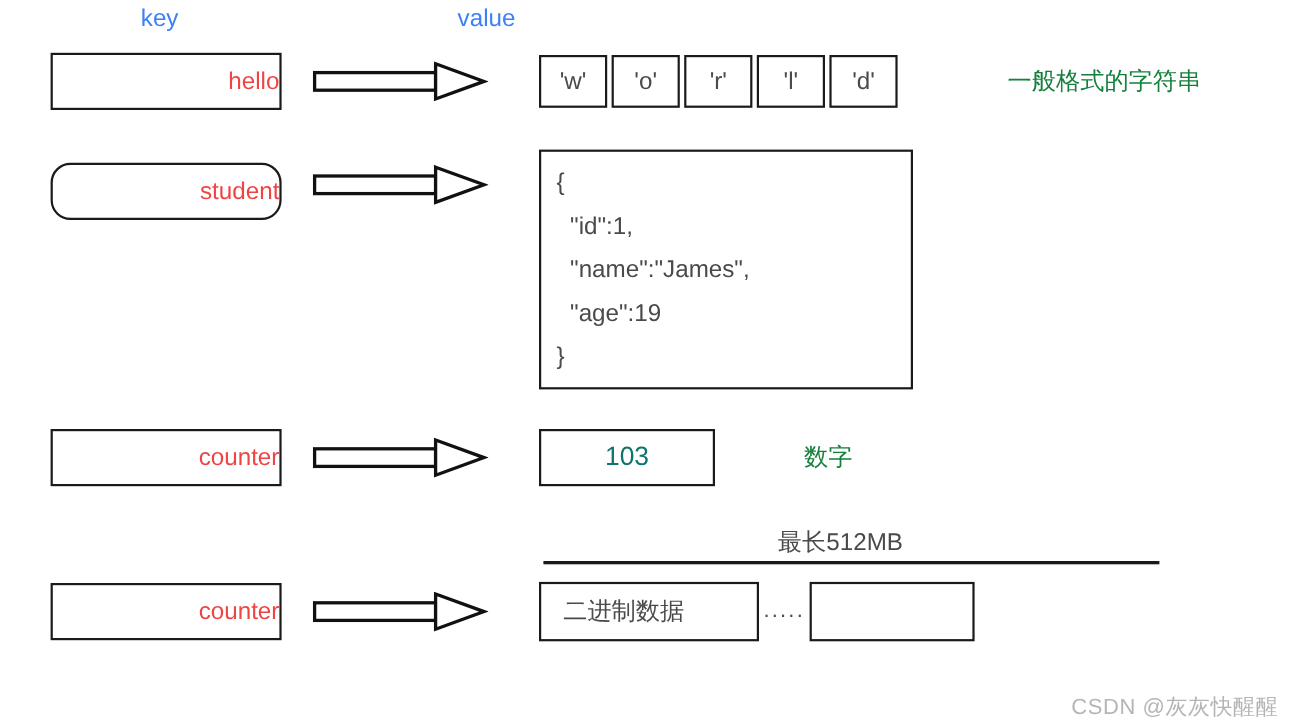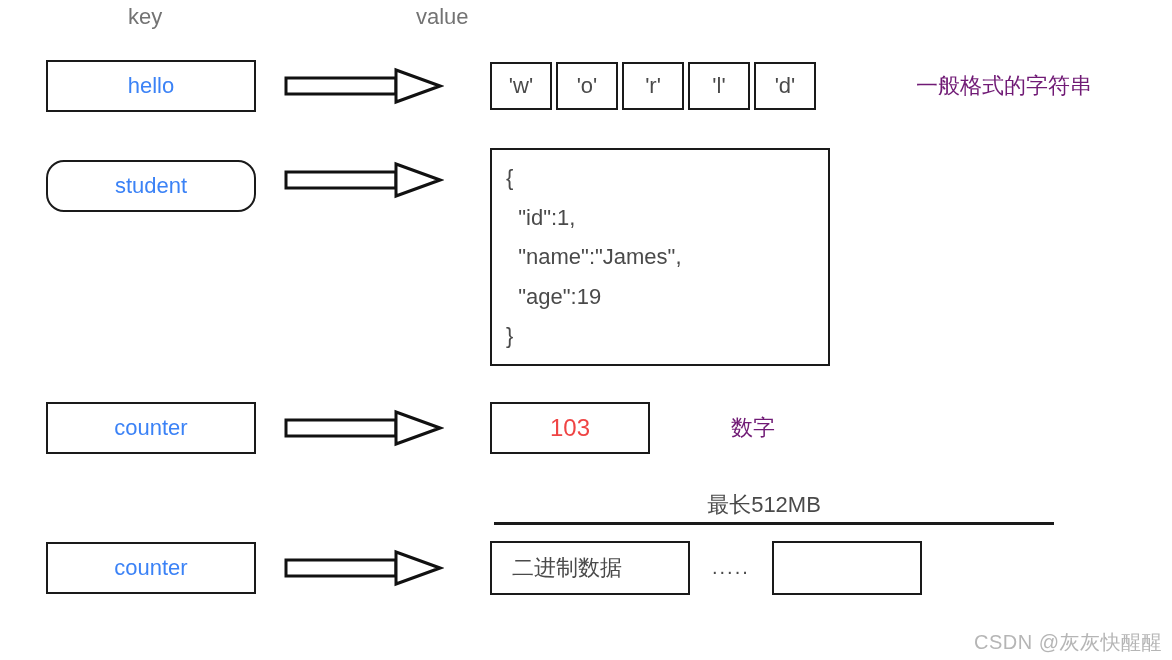--- a/index.html
+++ b/index.html
@@ -12,43 +12,43 @@
     color: #4a4a4a;
   }
   .wrap {
     position: absolute;
     inset: 0;
     padding: 4px 36px 0 36px;
   }
   .header {
     display: flex;
     font-size: 22px;
-    color: #737373;
-    margin-bottom: 30px;
+    color: #3b82f6;
+    margin-bottom: 18px;
   }
   .header .hkey { width: 260px; text-align: left; padding-left:92px;}
   .header .hval { width: 450px; text-align: left; padding-left:120px;}
   .row {
     display: flex;
     align-items: center;
     margin-bottom: 36px;
   }
   .row.tight { margin-bottom: 26px; }
   .keybox, .valuebox, .cell, .binbox, .emptybox, .numbox {
     border: 2.5px solid #1a1a1a;
     background: #fff;
   }
   .keybox {
     width: 210px;
     height: 52px;
     display: flex;
     align-items: center;
-    justify-content: center;
-    font-size: 22px;
-    color: #3b82f6;
+    justify-content: flex-end;
+    font-size: 22px;
+    color: #ef4444;
     margin-right: 28px;
     margin-left: 10px;
   }
   .arrow {
     width: 160px;
     height: 40px;
     margin-right: 46px;
     display:flex;align-items:center;justify-content:center;
   }
   .valueblock { display:flex; align-items:center; }
@@ -65,49 +65,49 @@
     padding: 8px 14px 8px 14px;
     font-size: 22px;
     color:#4a4a4a;
     line-height:1.8;
     white-space: pre;
     font-family: inherit;
   }
   .numbox {
     width: 160px; height:52px;
     display:flex;align-items:center;justify-content:center;
-    font-size:24px; color:#ef4444;
+    font-size:24px; color:#0f766e;
   }
   .desc {
     flex:1;
     text-align:left;
     padding-left: 96px;
     font-size: 22px;
-    color:#701a75;
+    color:#15803d;
   }
   .desc.n { padding-left: 81px;}
   .row.json .arrow, .row.json .keybox { align-self:flex-start; margin-top:12px;border-radius:18px;}
   .lenrow {
     display:flex;
     align-items:flex-end;
     margin-bottom: 0;
   }
   .lenrow .spacer { width: 458px; }
   .lenrow .right {
     flex:1;
     display:flex;
     flex-direction:column;
   }
   .maxlabel { font-size:22px; color:#4a4a4a; text-align:center; width:540px; margin-bottom:2px;}
   .hr {
     border-top: 3px solid #1a1a1a;
     width: 560px;
     margin-bottom: 16px;
   }
-  .binrow { display:flex; align-items:center; gap: 22px;}
+  .binrow { display:flex; align-items:center; gap: 4px;}
   .binbox { width:200px; height:54px; display:flex;align-items:center;justify-content:flex-start; padding-left:20px; font-size:22px;}
   .dots { font-size:20px; color:#4a4a4a; letter-spacing:2px;}
   .emptybox { width:150px; height:54px; }
   .watermark {
     position:absolute;
     right: 10px; bottom: 4px;
     color: rgba(120,120,120,0.55);
     font-size: 20px;
     letter-spacing: 0.5px;
   }

